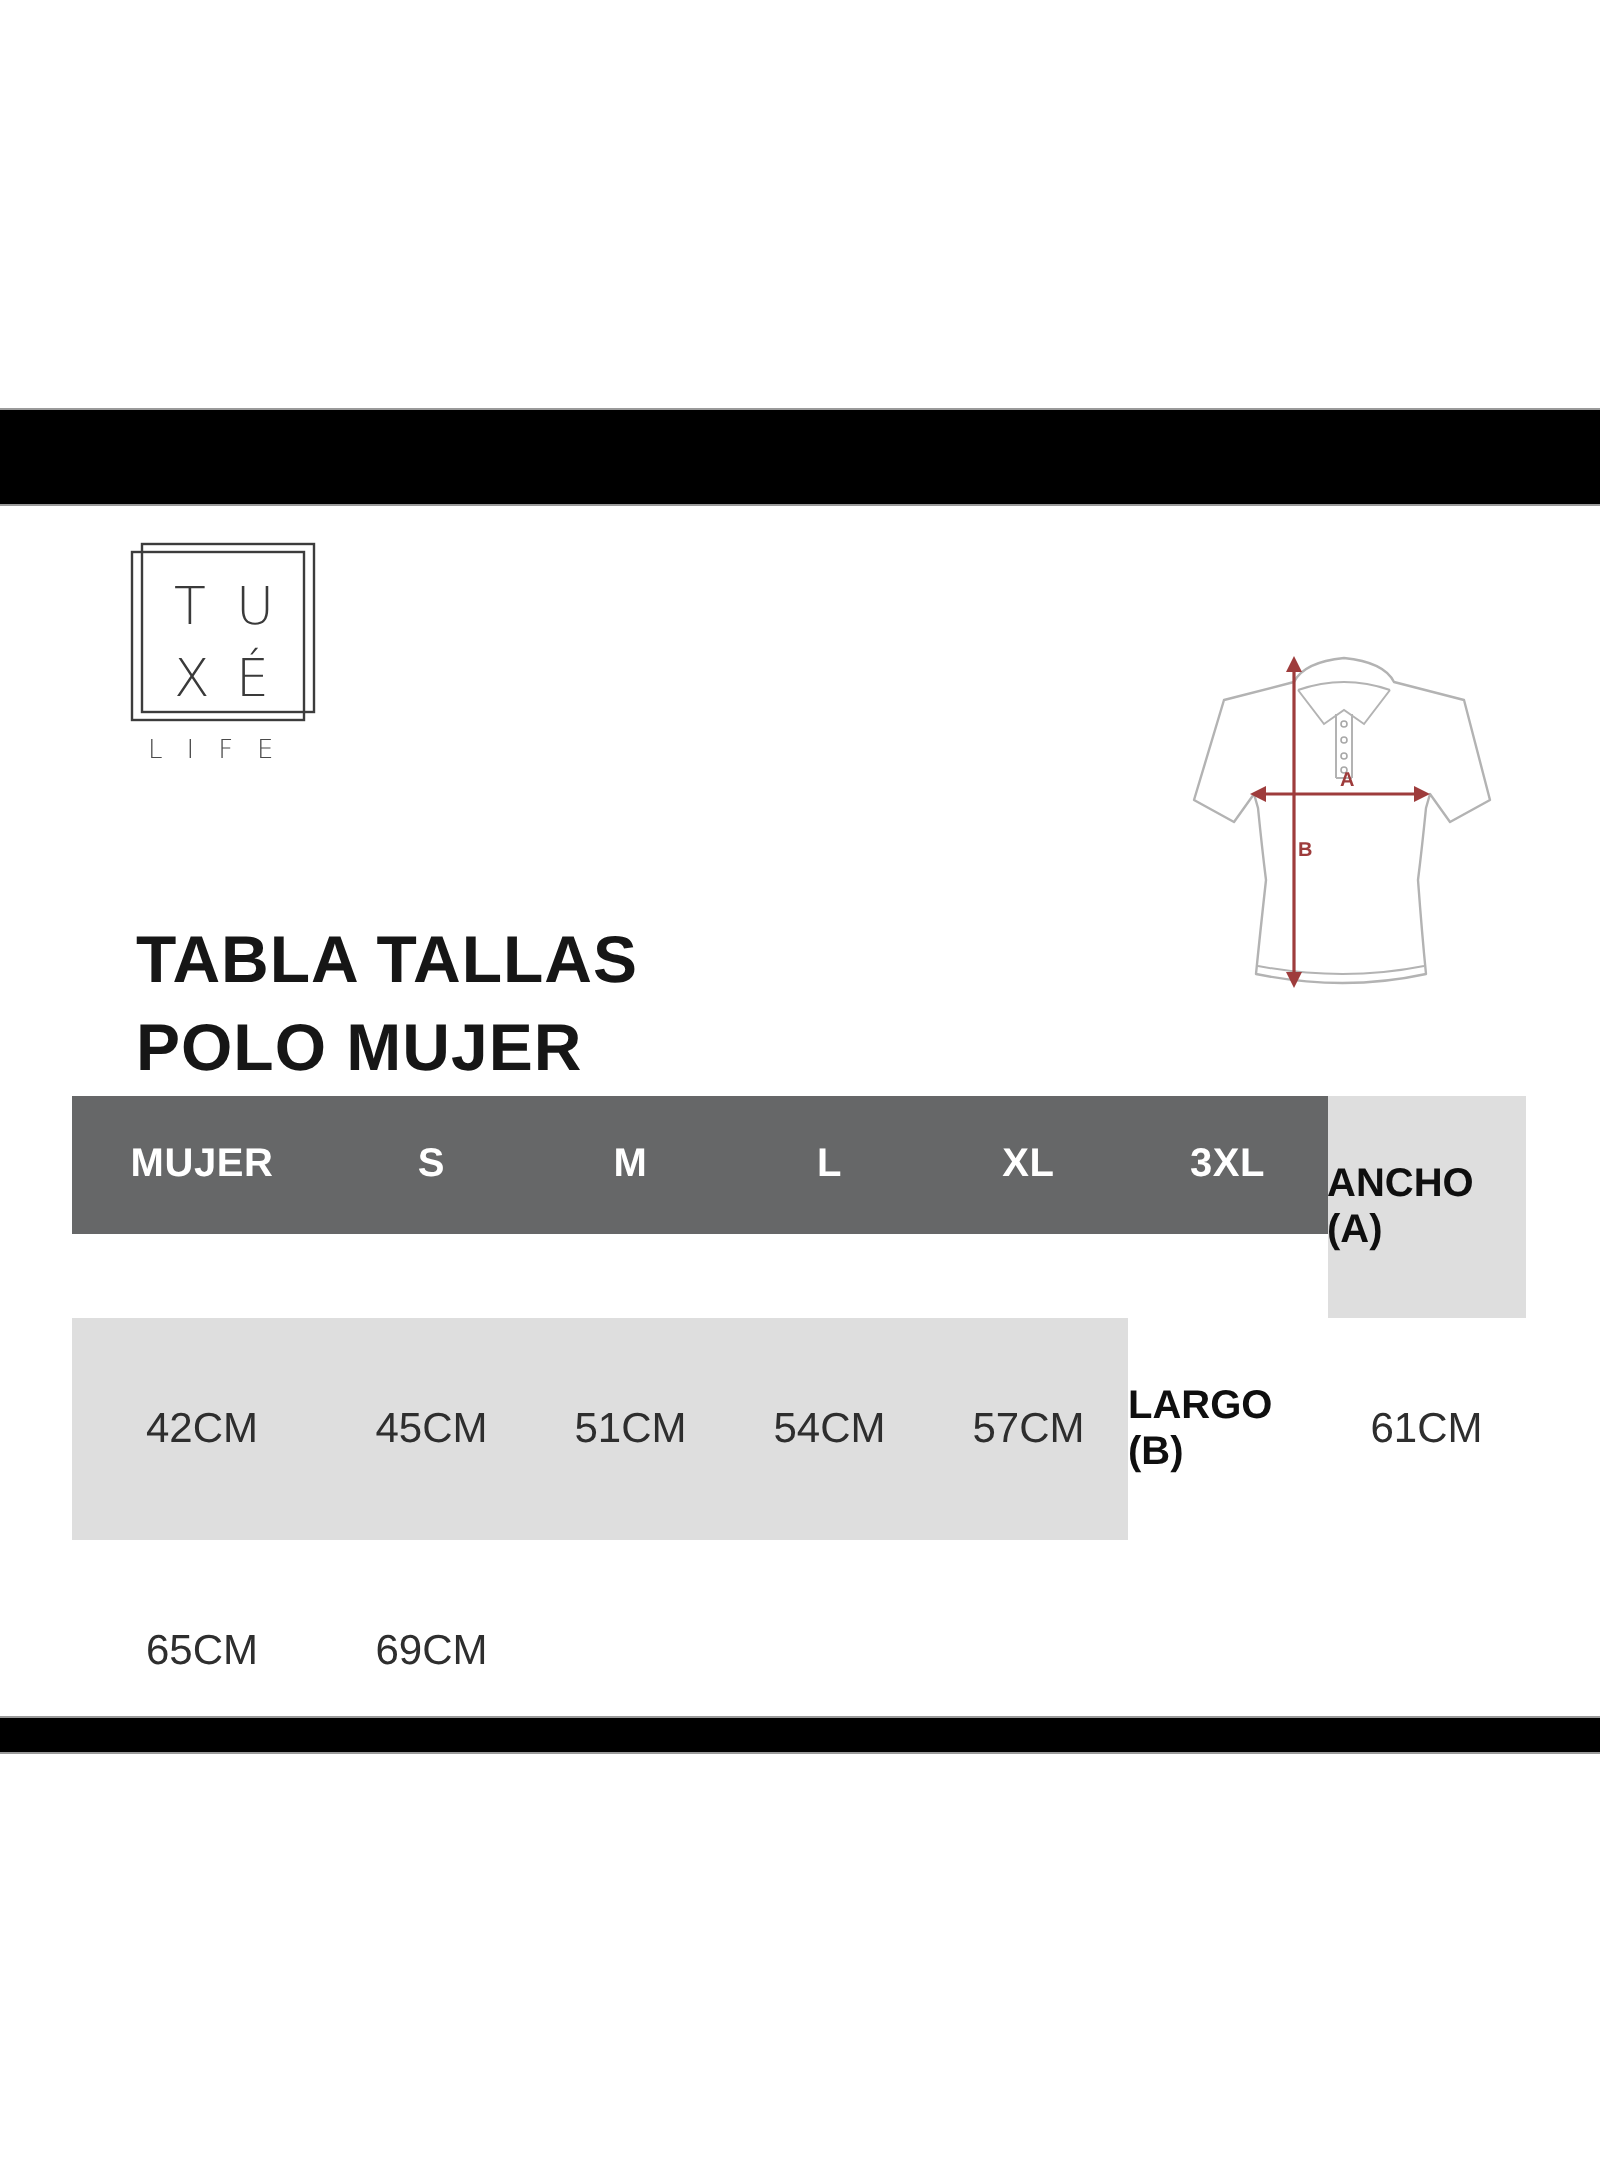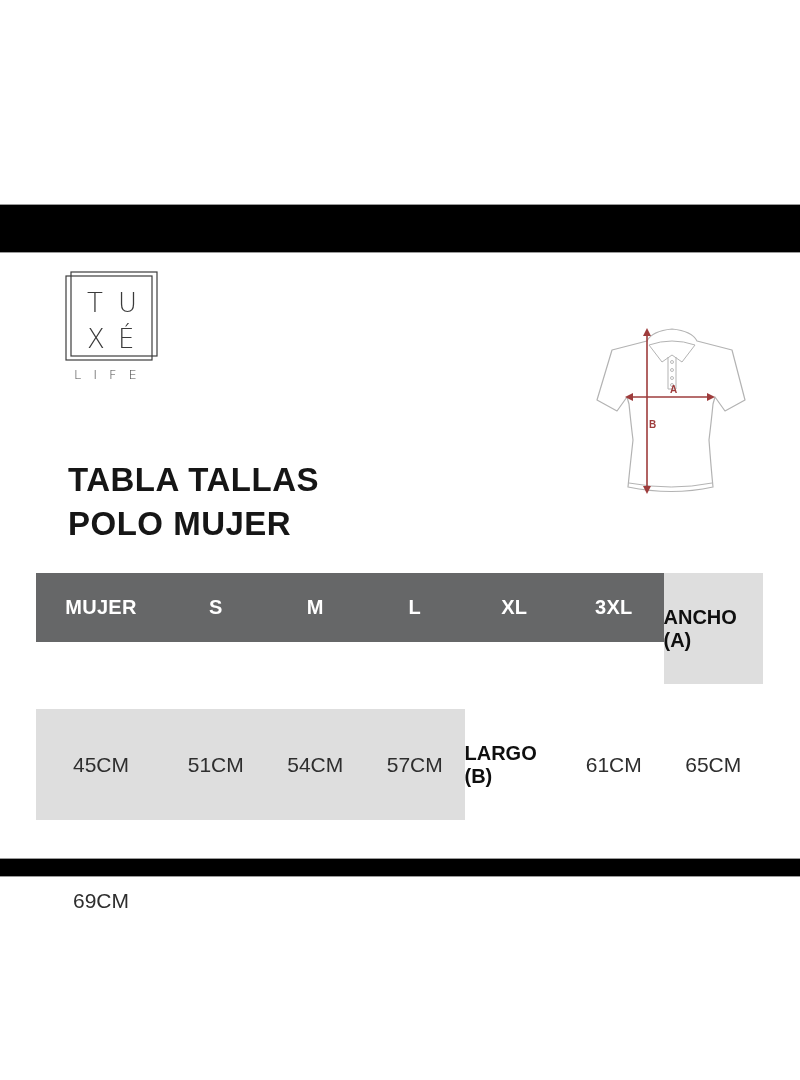--- a/index.html
+++ b/index.html
@@ -28,21 +28,21 @@
   
   .page-title{
     position:absolute;left:68px;top:418px;color:#161616;
     font-size:33px;font-weight:bold;letter-spacing:0.5px;line-height:44px;margin-top:40px;
   }
   
   .size-table{
     position:absolute;left:36px;top:548px;width:727px;
     display:grid;grid-template-columns:130px repeat(6,1fr);
   }
-  .size-table .cell{display:flex;align-items:center;justify-content:center;margin-top:25px;}
+  .size-table .cell{display:flex;align-items:center;justify-content:center;}
   .size-table .head-cell{
     height:69px;background:#666768;color:#ffffff;
     font-weight:bold;font-size:20px;letter-spacing:0.3px;
   }
   .size-table .row1{background:#dedede;}
   .size-table .row2{background:#ffffff;}
   .size-table .body-cell{height:111px;font-size:21px;color:#2e2e2e;}
   .size-table .label-cell{font-weight:bold;color:#0f0f0f;font-size:20px;}
 </style>
 </head>
@@ -103,20 +103,21 @@
 <div class="size-table">
 
   <div class="cell head-cell">MUJER</div>
   <div class="cell head-cell">S</div>
   <div class="cell head-cell">M</div>
   <div class="cell head-cell">L</div>
   <div class="cell head-cell">XL</div>
   <div class="cell head-cell">3XL</div>
 
   <div class="cell body-cell label-cell row1">ANCHO (A)</div>
+  <div class="cell body-cell row1">42CM</div>
   <div class="cell body-cell row1">45CM</div>
   <div class="cell body-cell row1">51CM</div>
   <div class="cell body-cell row1">54CM</div>
   <div class="cell body-cell row1">57CM</div>
 
   <div class="cell body-cell label-cell row2">LARGO (B)</div>
   <div class="cell body-cell row2">61CM</div>
   <div class="cell body-cell row2">65CM</div>
   <div class="cell body-cell row2">69CM</div>
 </div>

